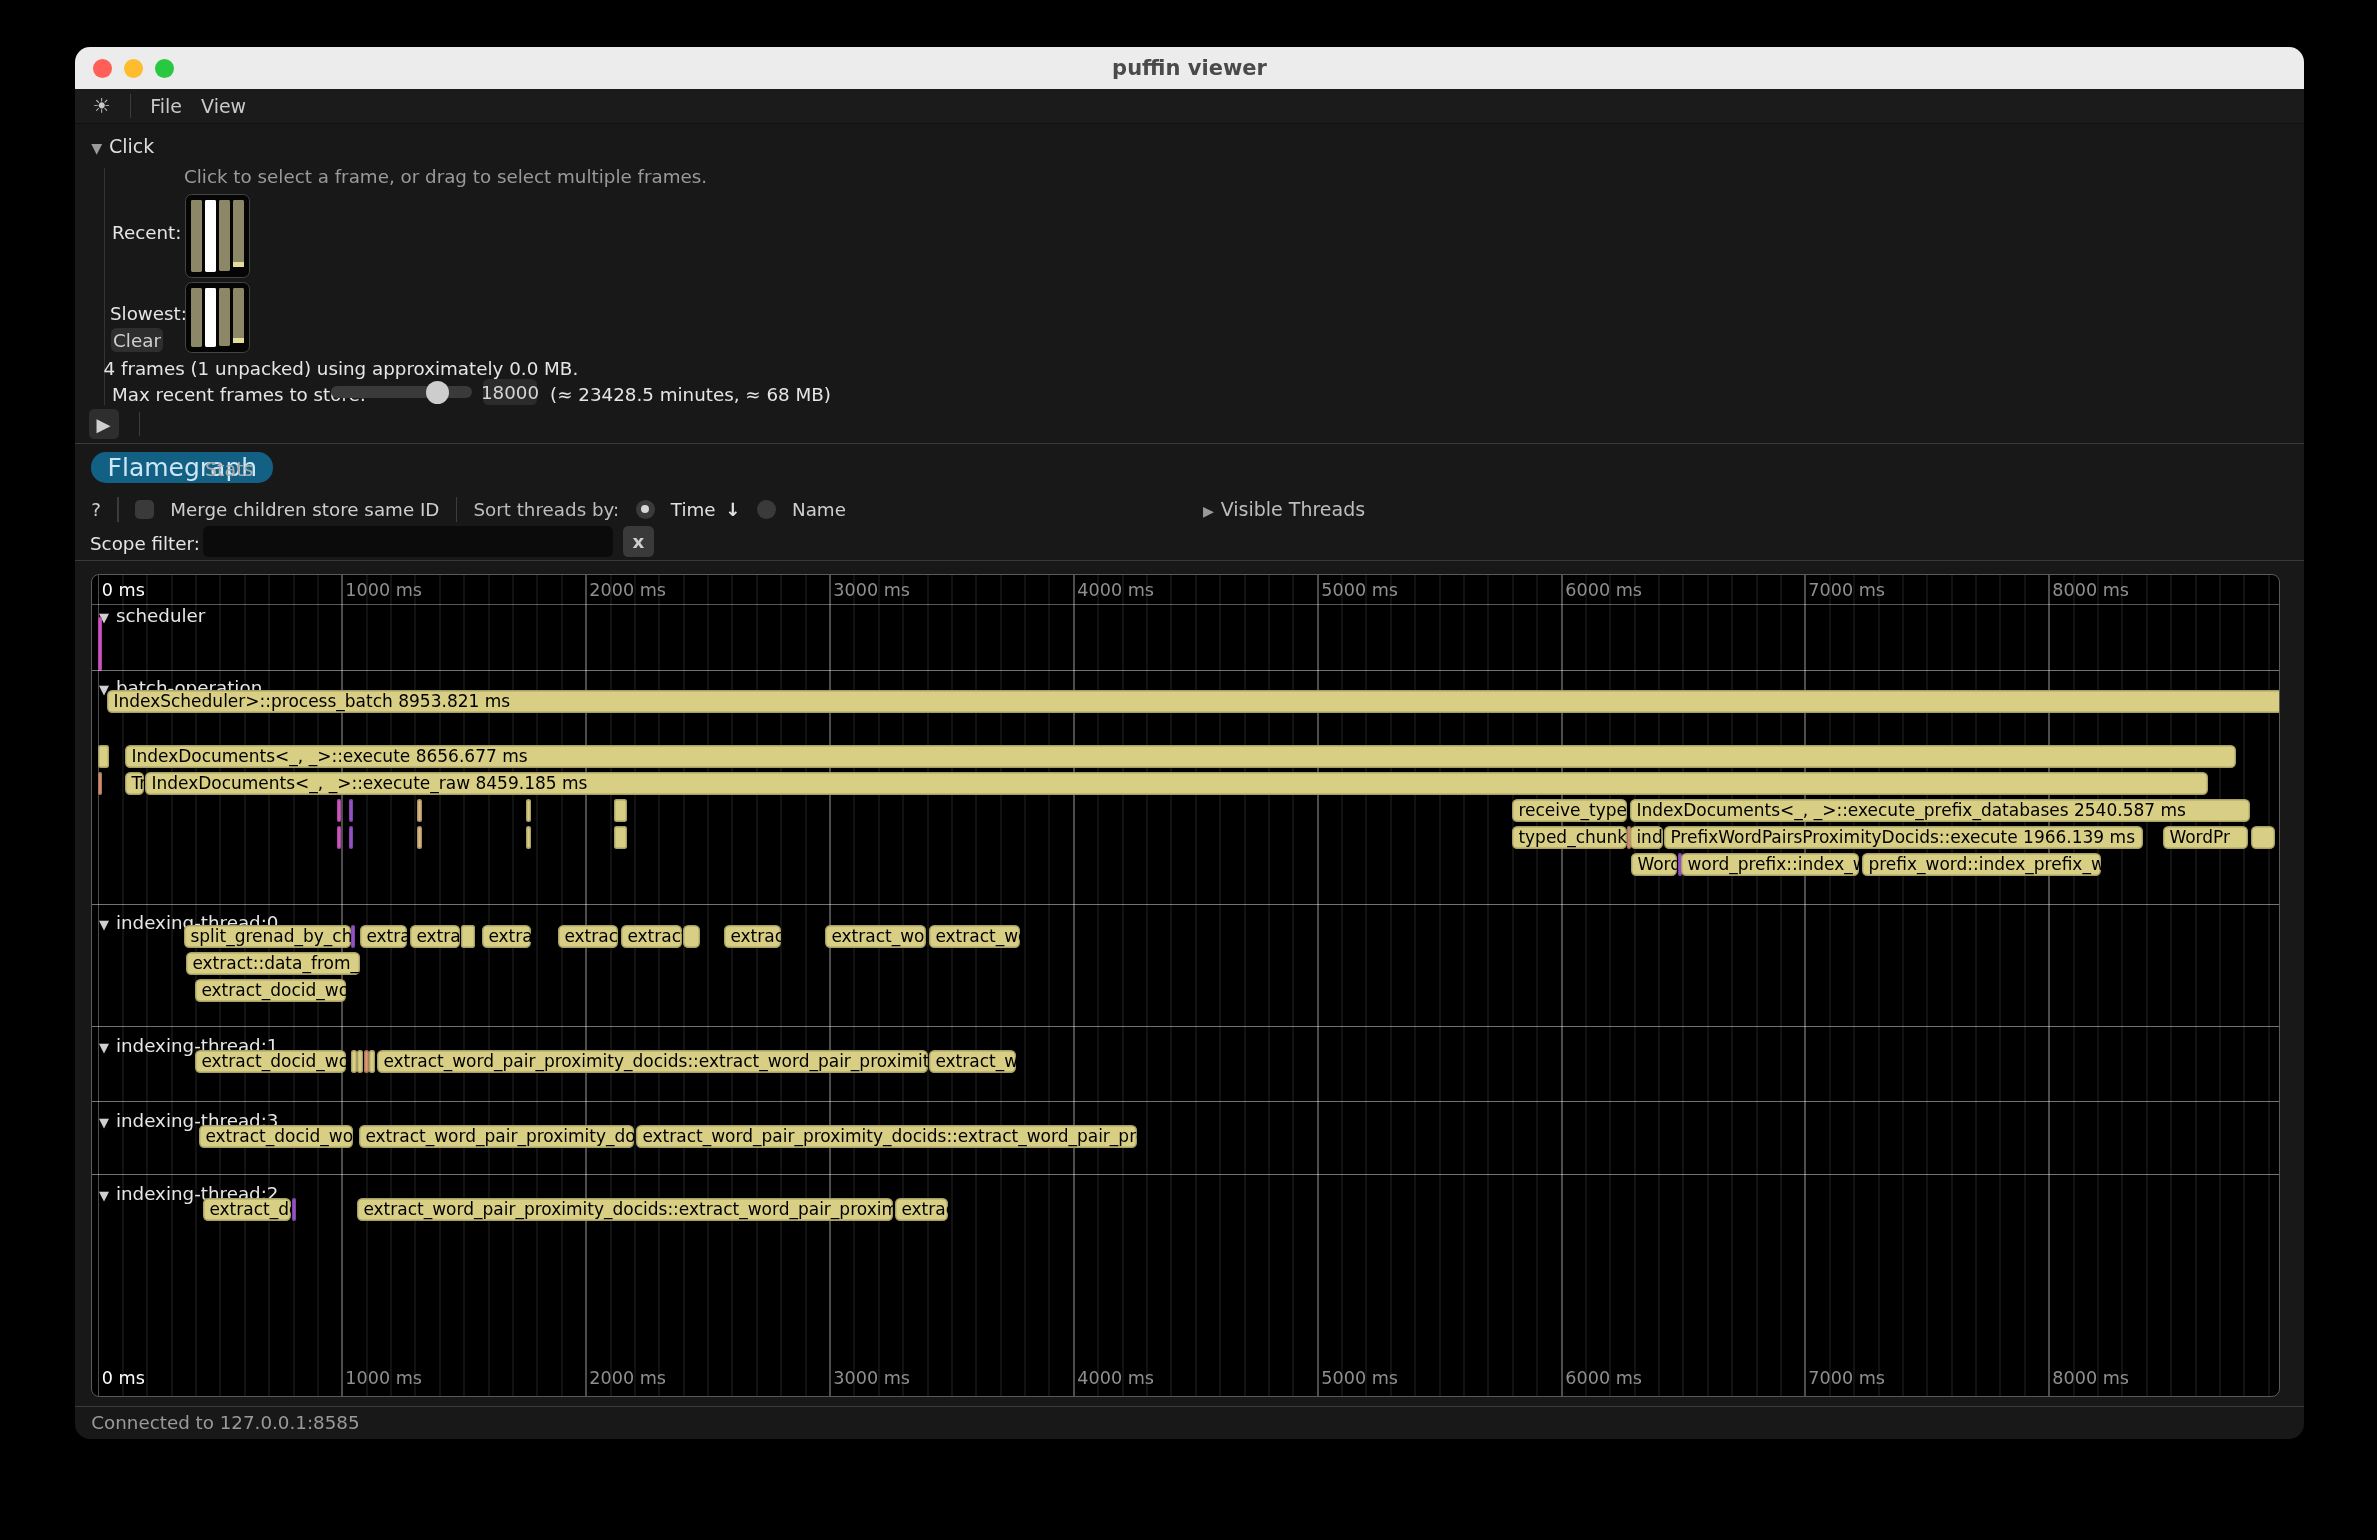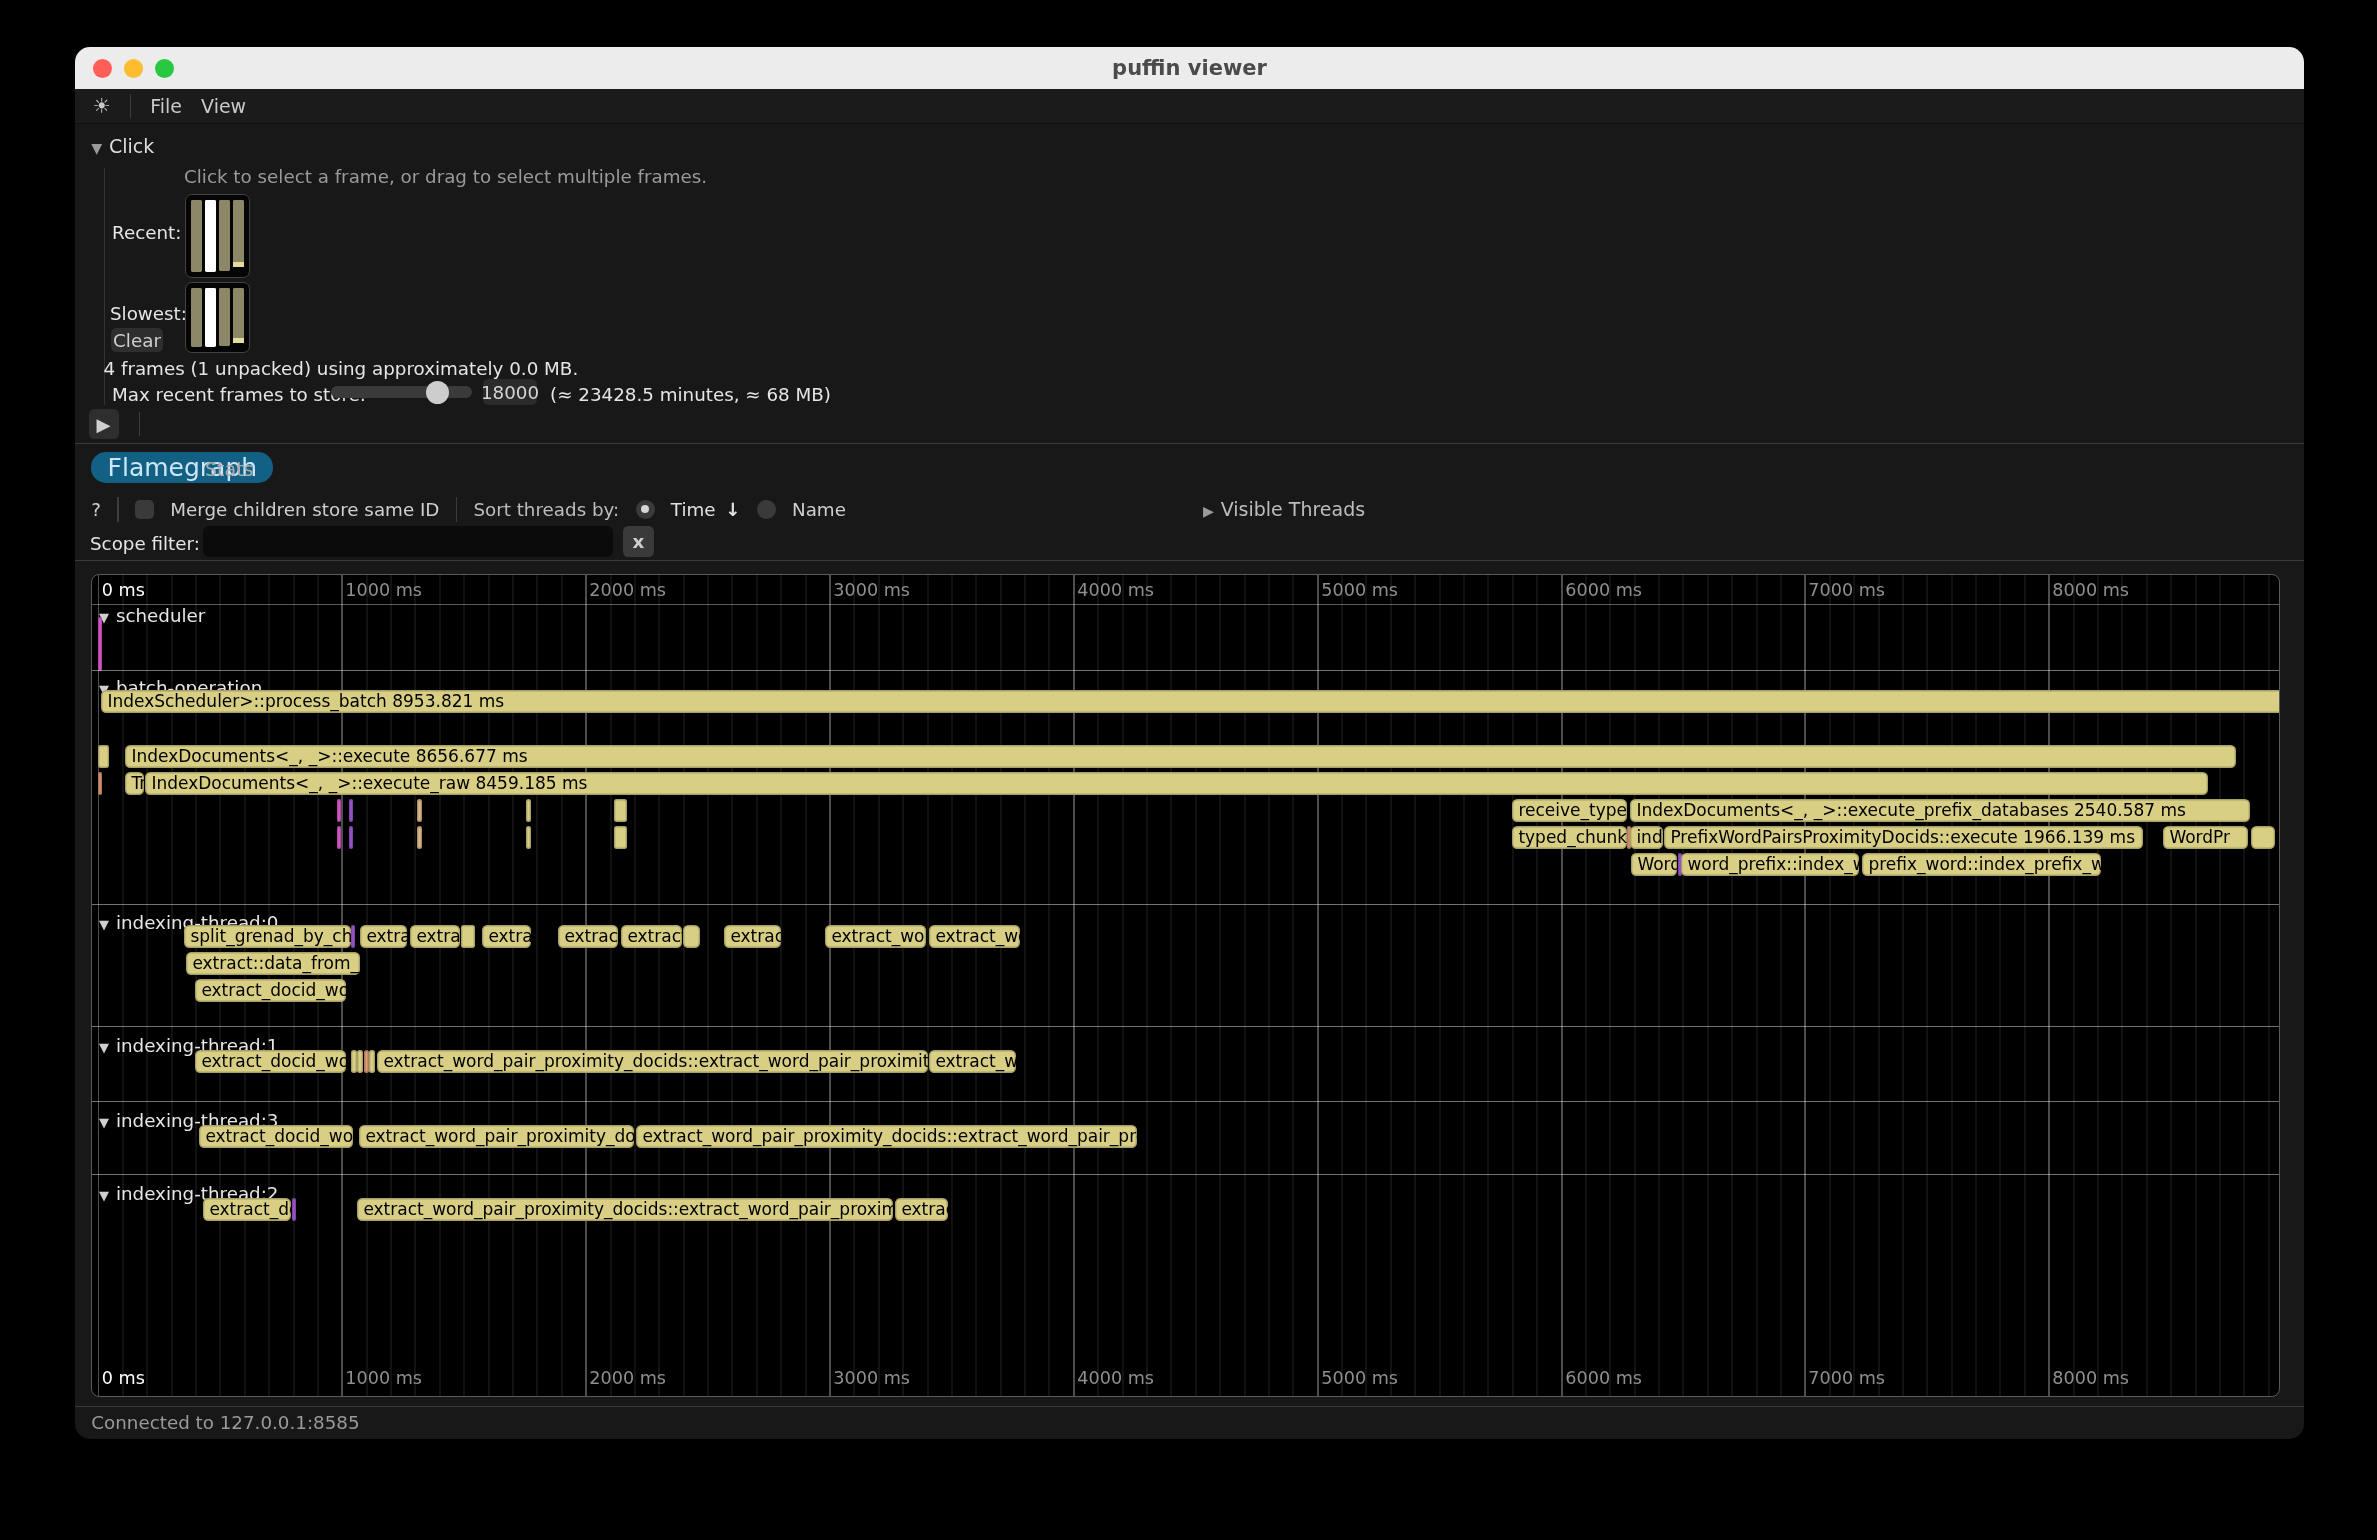--- a/index.html
+++ b/index.html
@@ -258,21 +258,21 @@
         <div class="tick" style="left: 1473px; top: 793px;">6000 ms</div>
         <div class="tick" style="left: 1716px; top: 5.4px;">7000 ms</div>
         <div class="tick" style="left: 1716px; top: 793px;">7000 ms</div>
         <div class="tick" style="left: 1960px; top: 5.4px;">8000 ms</div>
         <div class="tick" style="left: 1960px; top: 793px;">8000 ms</div>
         <div class="axis-line" style="top: 28.5px;"></div>
         <div class="lane-hdr" style="left: 6.8px; top: 30px;"><span class="tri" style="color:#cfcfcf;font-size:13px;">▼</span>scheduler</div>
         <div class="bar thin" title="" style="left: 5.4px; top: 42px; width: 4.1px; height: 54px; background: rgb(226, 90, 211);"></div>
         <div class="lane-sep" style="top: 95px;"></div>
         <div class="lane-hdr" style="left: 6.8px; top: 102px;"><span class="tri" style="color:#cfcfcf;font-size:13px;">▼</span>batch-operation</div>
-        <div class="bar" title="IndexScheduler&gt;::process_batch 8953.821 ms" style="left: 9px; top: 115px; width: 2183px; background: rgb(216, 207, 132);">IndexScheduler&gt;::process_batch 8953.821 ms</div>
+        <div class="bar" title="IndexScheduler&gt;::process_batch 8953.821 ms" style="left: 15px; top: 115px; width: 2183px; background: rgb(216, 207, 132);">IndexScheduler&gt;::process_batch 8953.821 ms</div>
         <div class="bar thin" title="" style="left: 5.4px; top: 170px; width: 11.7px; background: rgb(216, 207, 132);"></div>
         <div class="bar" title="IndexDocuments&lt;_, _&gt;::execute 8656.677 ms" style="left: 33px; top: 170px; width: 2111px; background: rgb(216, 207, 132);">IndexDocuments&lt;_, _&gt;::execute 8656.677 ms</div>
         <div class="bar thin" title="" style="left: 5.4px; top: 197px; width: 4.1px; background: rgb(221, 154, 116);"></div>
         <div class="bar" title="Trans" style="left: 33px; top: 197px; width: 19px; background: rgb(216, 207, 132);">Trans</div>
         <div class="bar" title="IndexDocuments&lt;_, _&gt;::execute_raw 8459.185 ms" style="left: 53px; top: 197px; width: 2063px; background: rgb(216, 207, 132);">IndexDocuments&lt;_, _&gt;::execute_raw 8459.185 ms</div>
         <div class="bar thin" title="" style="left: 245px; top: 224px; width: 4.1px; background: rgb(226, 90, 211);"></div>
         <div class="bar thin" title="" style="left: 257px; top: 224px; width: 4.1px; background: rgb(162, 88, 216);"></div>
         <div class="bar thin" title="" style="left: 325px; top: 224px; width: 4.4px; background: rgb(221, 187, 132);"></div>
         <div class="bar thin" title="" style="left: 434px; top: 224px; width: 4.4px; background: rgb(216, 207, 132);"></div>
         <div class="bar thin" title="" style="left: 522px; top: 224px; width: 13px; background: rgb(216, 207, 132);"></div>

